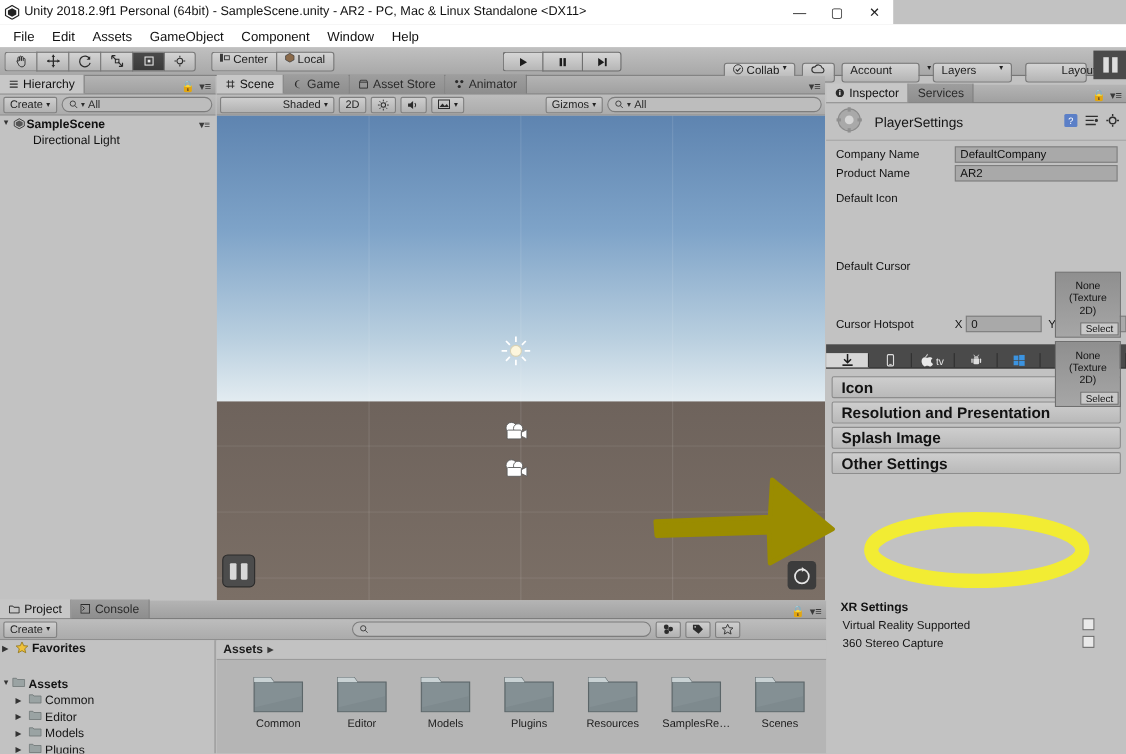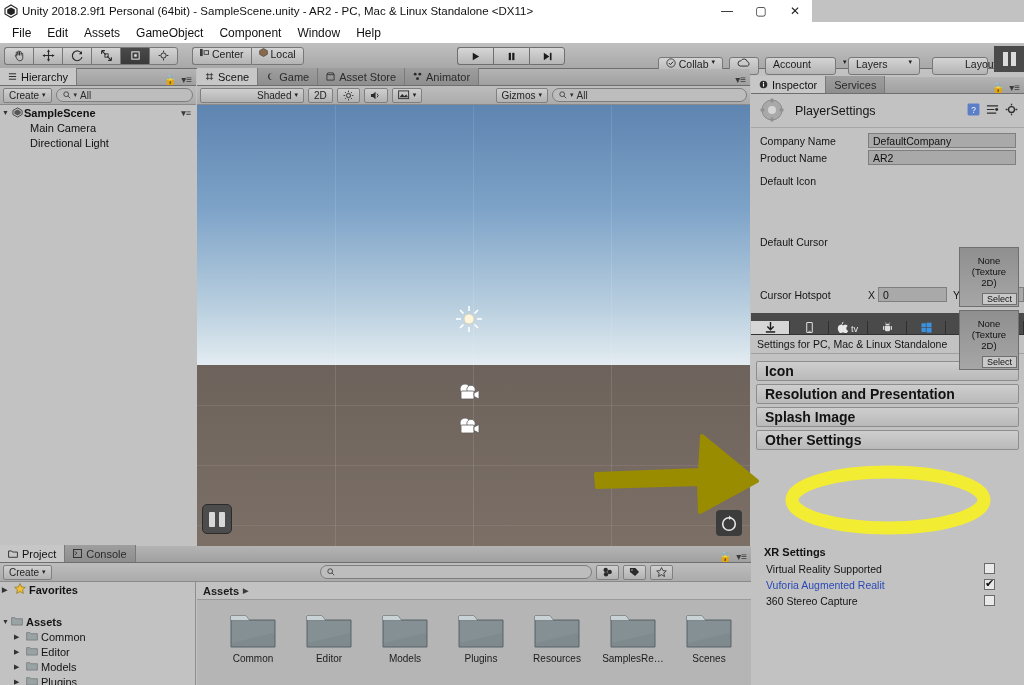--- a/index.html
+++ b/index.html
@@ -366,23 +366,20 @@
       <div class="tree-row scene">
         <span class="arrow-d">▼</span>
         <span class="unity-mark">
           <svg width="11" height="11" viewBox="0 0 12 12">
               <polygon points="6,1 11,3.8 11,8.2 6,11 1,8.2 1,3.8" fill="none" stroke="#333" stroke-width="0.9"></polygon>
               <polygon points="6,2.7 9.4,4.6 9.4,7.4 6,9.3 2.6,7.4 2.6,4.6" fill="#555"></polygon>
             </svg>
         </span>
         <span>SampleScene</span>
         <span style="margin-left:auto;padding-right:5px;font-size:9px;color:#3a3a3a;">▾≡</span>
-      </div>
-      <div class="tree-row" style="padding-left:30px;">
-        <span>Main Camera</span>
       </div>
       <div class="tree-row" style="padding-left:30px;">
         <span>Directional Light</span>
       </div>
     </div>
   </div>
 
   <div class="panel" id="sceneview">
     <div class="panel-tabs">
       <div class="ptab active">
@@ -646,44 +643,39 @@
           </svg>
       </div>
       <div class="plat-tab">
         <svg width="13" height="13" viewBox="0 0 14 14">
             <rect x="1" y="1" width="12" height="12" fill="#3b5998"></rect>
             <path d="M8.6 13V8.1h1.6l.25-1.9H8.6V5c0-.55.15-.92.94-.92h1V2.4c-.17-.02-.75-.07-1.42-.07-1.4 0-2.37.86-2.37 2.44v1.46H5.15v1.9h1.6V13z" fill="#fff"></path>
           </svg>
       </div>
     </div>
 
-    <div class="settings-for">Settings for PC, Mac &amp; Linux Standalone</div>
 
     <div class="sect-header" style="margin-top:7px;">
       <span>Icon</span>
     </div>
     <div class="sect-header">
       <span>Resolution and Presentation</span>
     </div>
     <div class="sect-header">
       <span>Splash Image</span>
     </div>
     <div class="sect-header">
       <span>Other Settings</span>
     </div>
 
     <div class="xr-box">
       <div class="xr-head">XR Settings</div>
       <div class="xr-row">
         <span>Virtual Reality Supported</span>
         <span class="cb"><span class="cbx"></span></span>
-      </div>
-      <div class="xr-row">
-        <span class="xr-vuforia">Vuforia Augmented Realit</span>
-        <span class="cb" style="margin-right:24px;"><span class="cbx on"></span></span>
       </div>
       <div class="xr-row">
         <span>360 Stereo Capture</span>
         <span class="cb"><span class="cbx"></span></span>
       </div>
     </div>
   </div>
 
   <div class="panel" id="project">
     <div class="panel-tabs">

